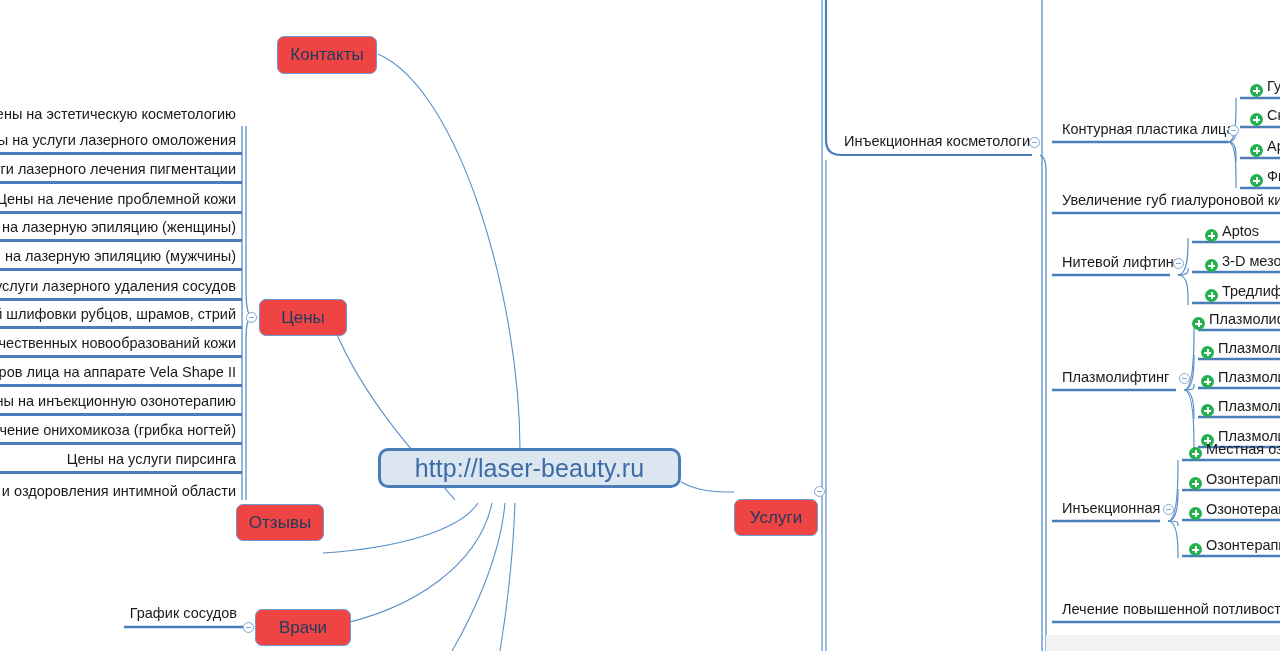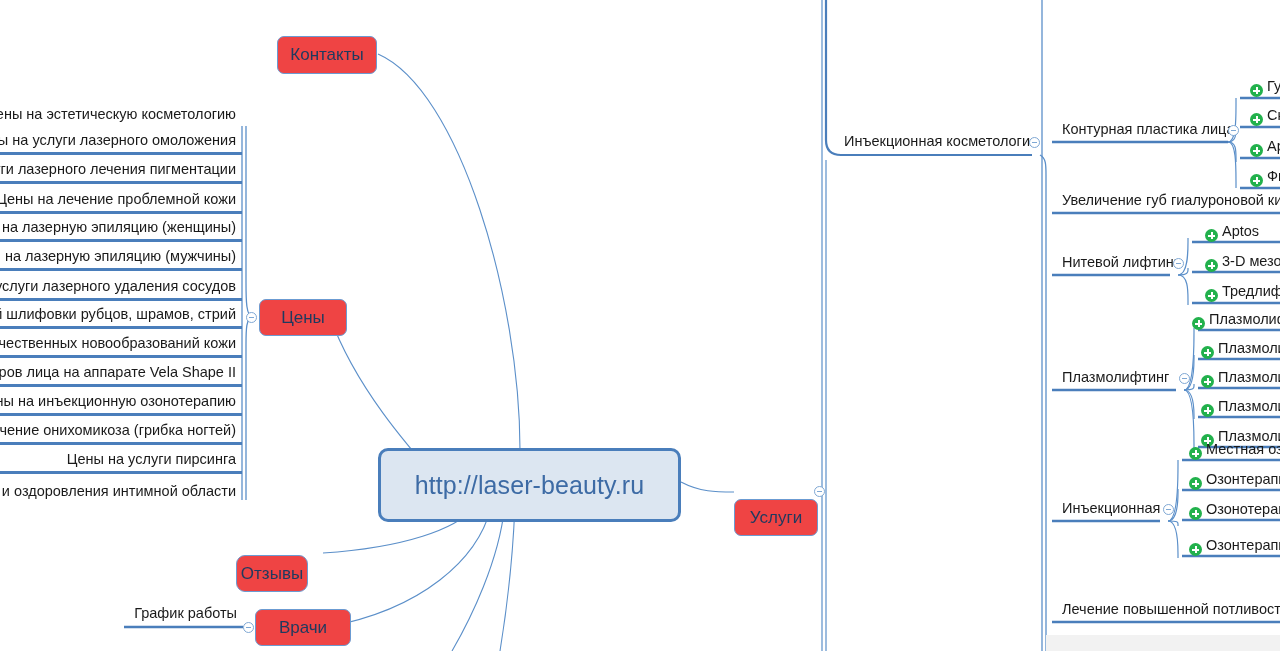--- a/index.html
+++ b/index.html
@@ -209,33 +209,33 @@
   <div class="leaf ralign" style="left:-40px;top:249px;width:282px;height:22px;">Цены на лазерную эпиляцию (мужчины)</div>
   <div class="leaf ralign" style="left:-60px;top:279px;width:302px;height:22px;">Цены на услуги лазерного удаления сосудов</div>
   <div class="leaf ralign" style="left:-120px;top:307px;width:362px;height:22px;">Цены на услуги лазерной шлифовки рубцов, шрамов, стрий</div>
   <div class="leaf ralign" style="left:-140px;top:336px;width:382px;height:22px;">Цены на удаление доброкачественных новообразований кожи</div>
   <div class="leaf ralign" style="left:-150px;top:365px;width:392px;height:22px;">Цены на коррекцию контуров лица на аппарате Vela Shape II</div>
   <div class="leaf ralign" style="left:-40px;top:394px;width:282px;height:22px;">Цены на инъекционную озонотерапию</div>
   <div class="leaf ralign" style="left:-60px;top:423px;width:302px;height:22px;">Цены на лечение онихомикоза (грибка ногтей)</div>
   <div class="leaf ralign" style="left:-20px;top:452px;width:262px;height:22px;">Цены на услуги пирсинга</div>
   <div class="leaf ralign nobar" style="left:-160px;top:481px;width:402px;height:22px;">Цены на услуги омоложения и оздоровления интимной области</div>
 
-  <div class="leaf ralign nobar" style="left:123px;top:603px;width:120px;height:22px;">График работы</div>
+  <div class="leaf ralign nobar" style="left:123px;top:603px;width:120px;height:22px;">График сосудов</div>
 
   <div class="l1-node" style="left:277px;top:36px;width:100px;height:38px;">Контакты</div>
 
   <div class="l1-node" style="left:259px;top:299px;width:88px;height:37px;">Цены</div>
   <div class="toggle" style="left:246px;top:312px;"></div>
 
-  <div class="l1-node" style="left:236px;top:555px;width:72px;height:37px;border-radius:9px;">Отзывы</div>
+  <div class="l1-node" style="left:236px;top:504px;width:88px;height:37px;">Отзывы</div>
 
   <div class="l1-node" style="left:255px;top:609px;width:96px;height:37px;">Врачи</div>
   <div class="toggle" style="left:243px;top:622px;"></div>
 
-  <div class="root-node" style="left:378px;top:448px;width:303px;height:74px;">http://laser-beauty.ru</div>
+  <div class="root-node" style="left:378px;top:448px;width:303px;height:40px;">http://laser-beauty.ru</div>
 
   <div class="l1-node" style="left:734px;top:499px;width:84px;height:37px;">Услуги</div>
   <div class="toggle" style="left:814px;top:486px;"></div>
 
   <div class="leaf lalign nobar" style="left:838px;top:131px;width:200px;height:22px;">Инъекционная косметология</div>
   <div class="toggle" style="left:1029px;top:137px;"></div>
 
   <div class="leaf lalign nobar" style="left:1056px;top:119px;width:170px;height:22px;">Контурная пластика лица</div>
   <div class="toggle" style="left:1228px;top:125px;"></div>
 

